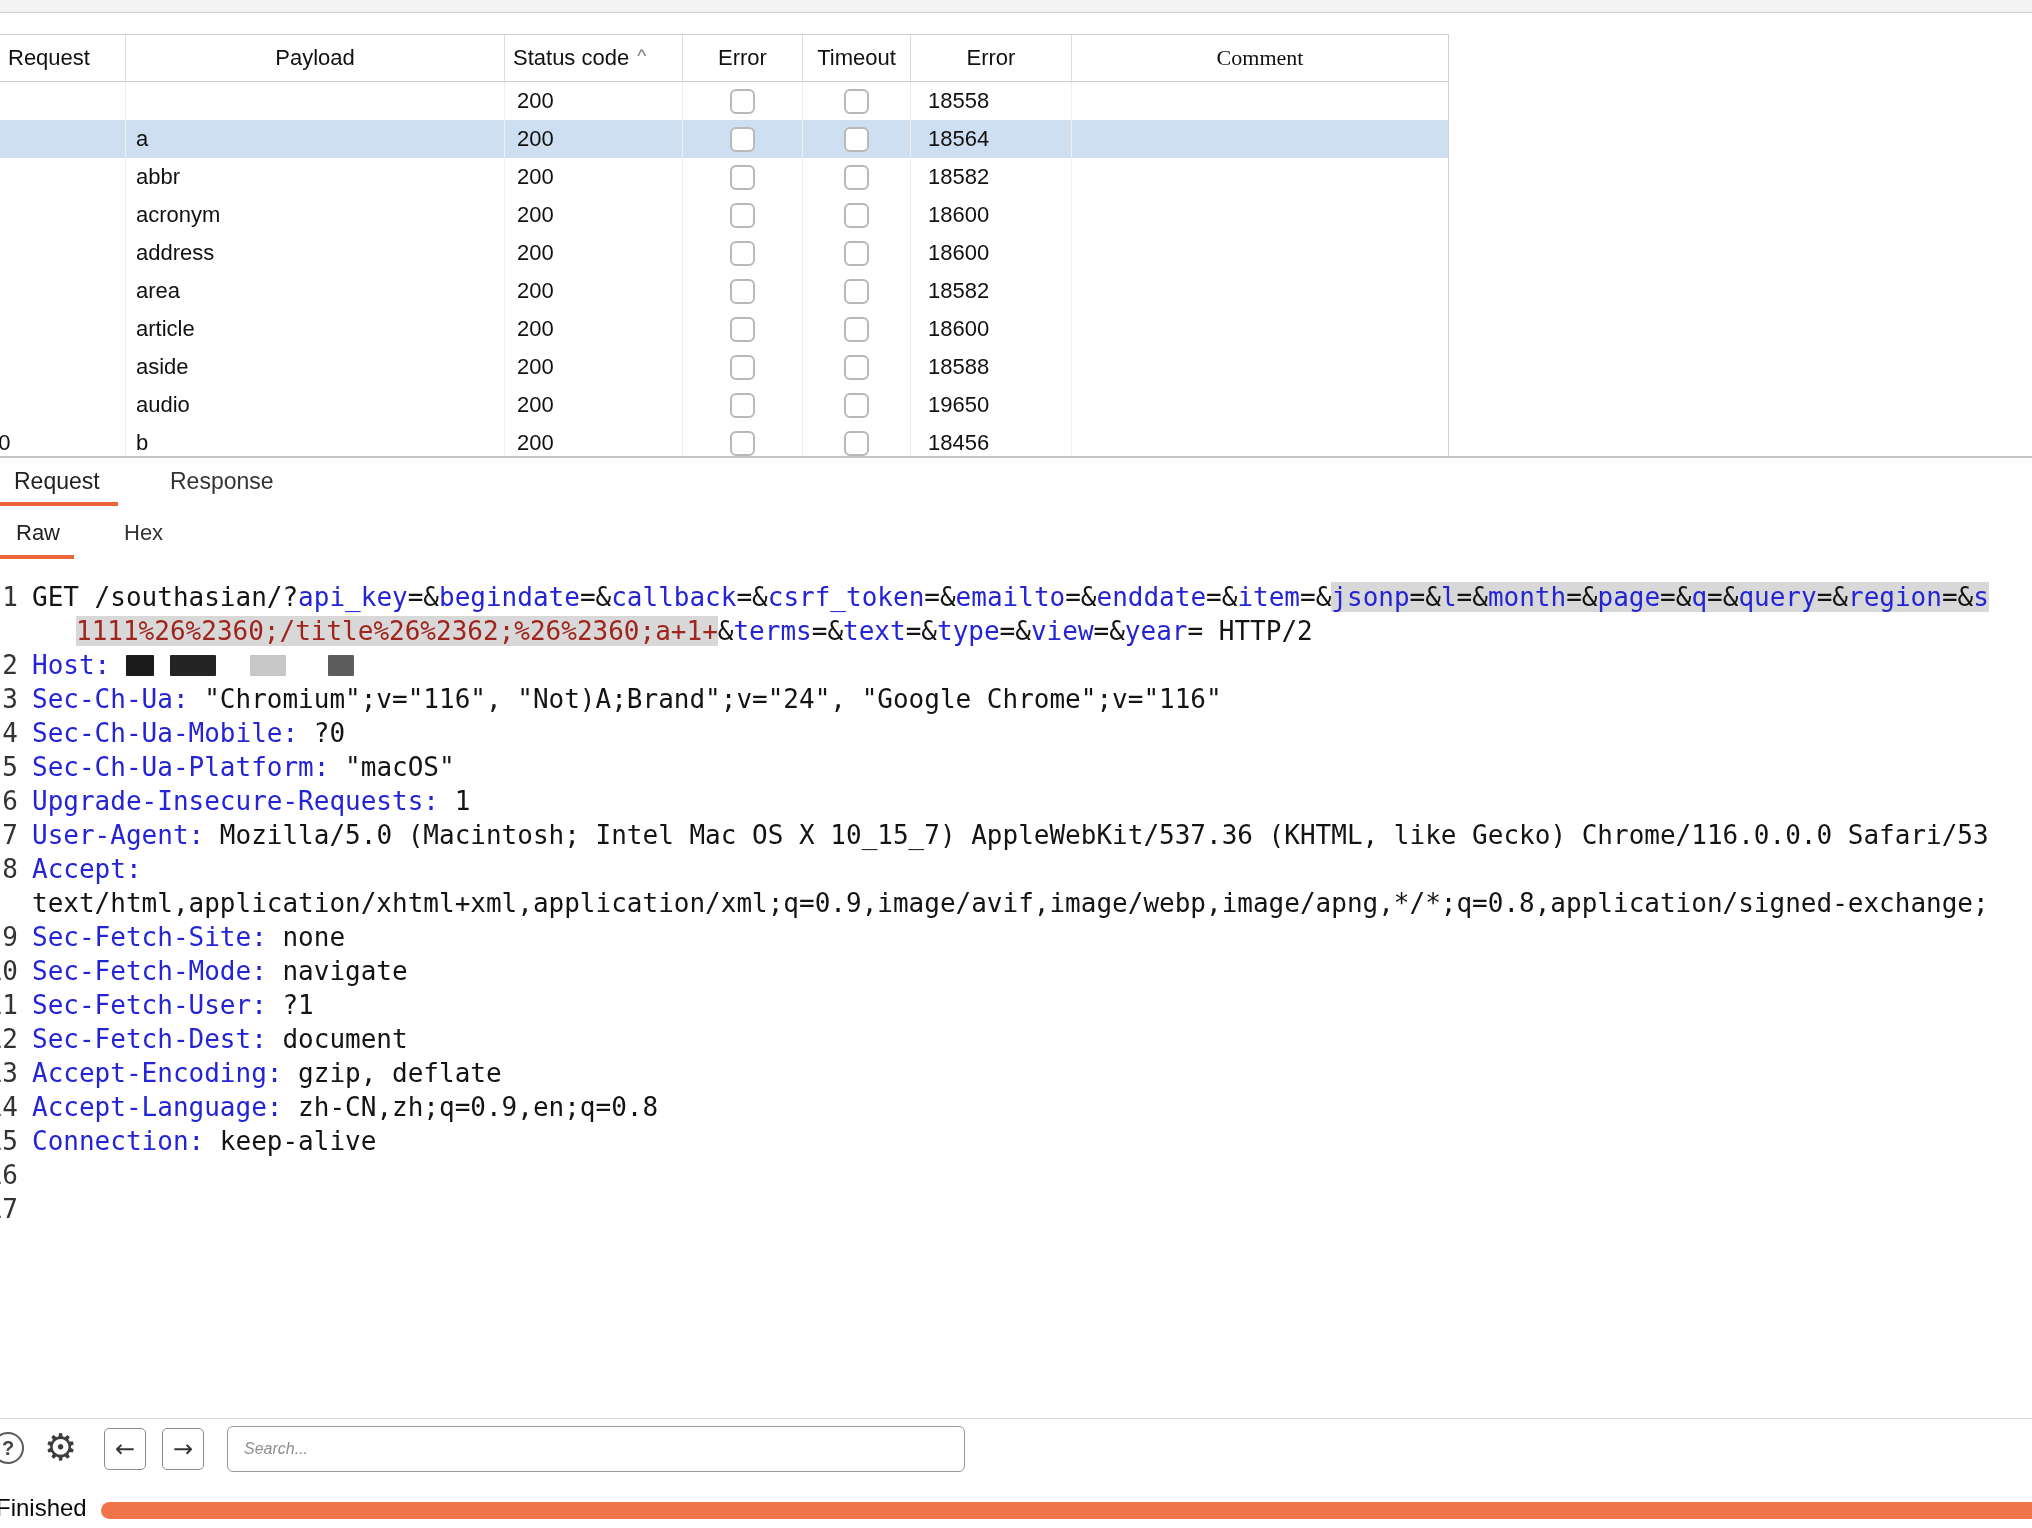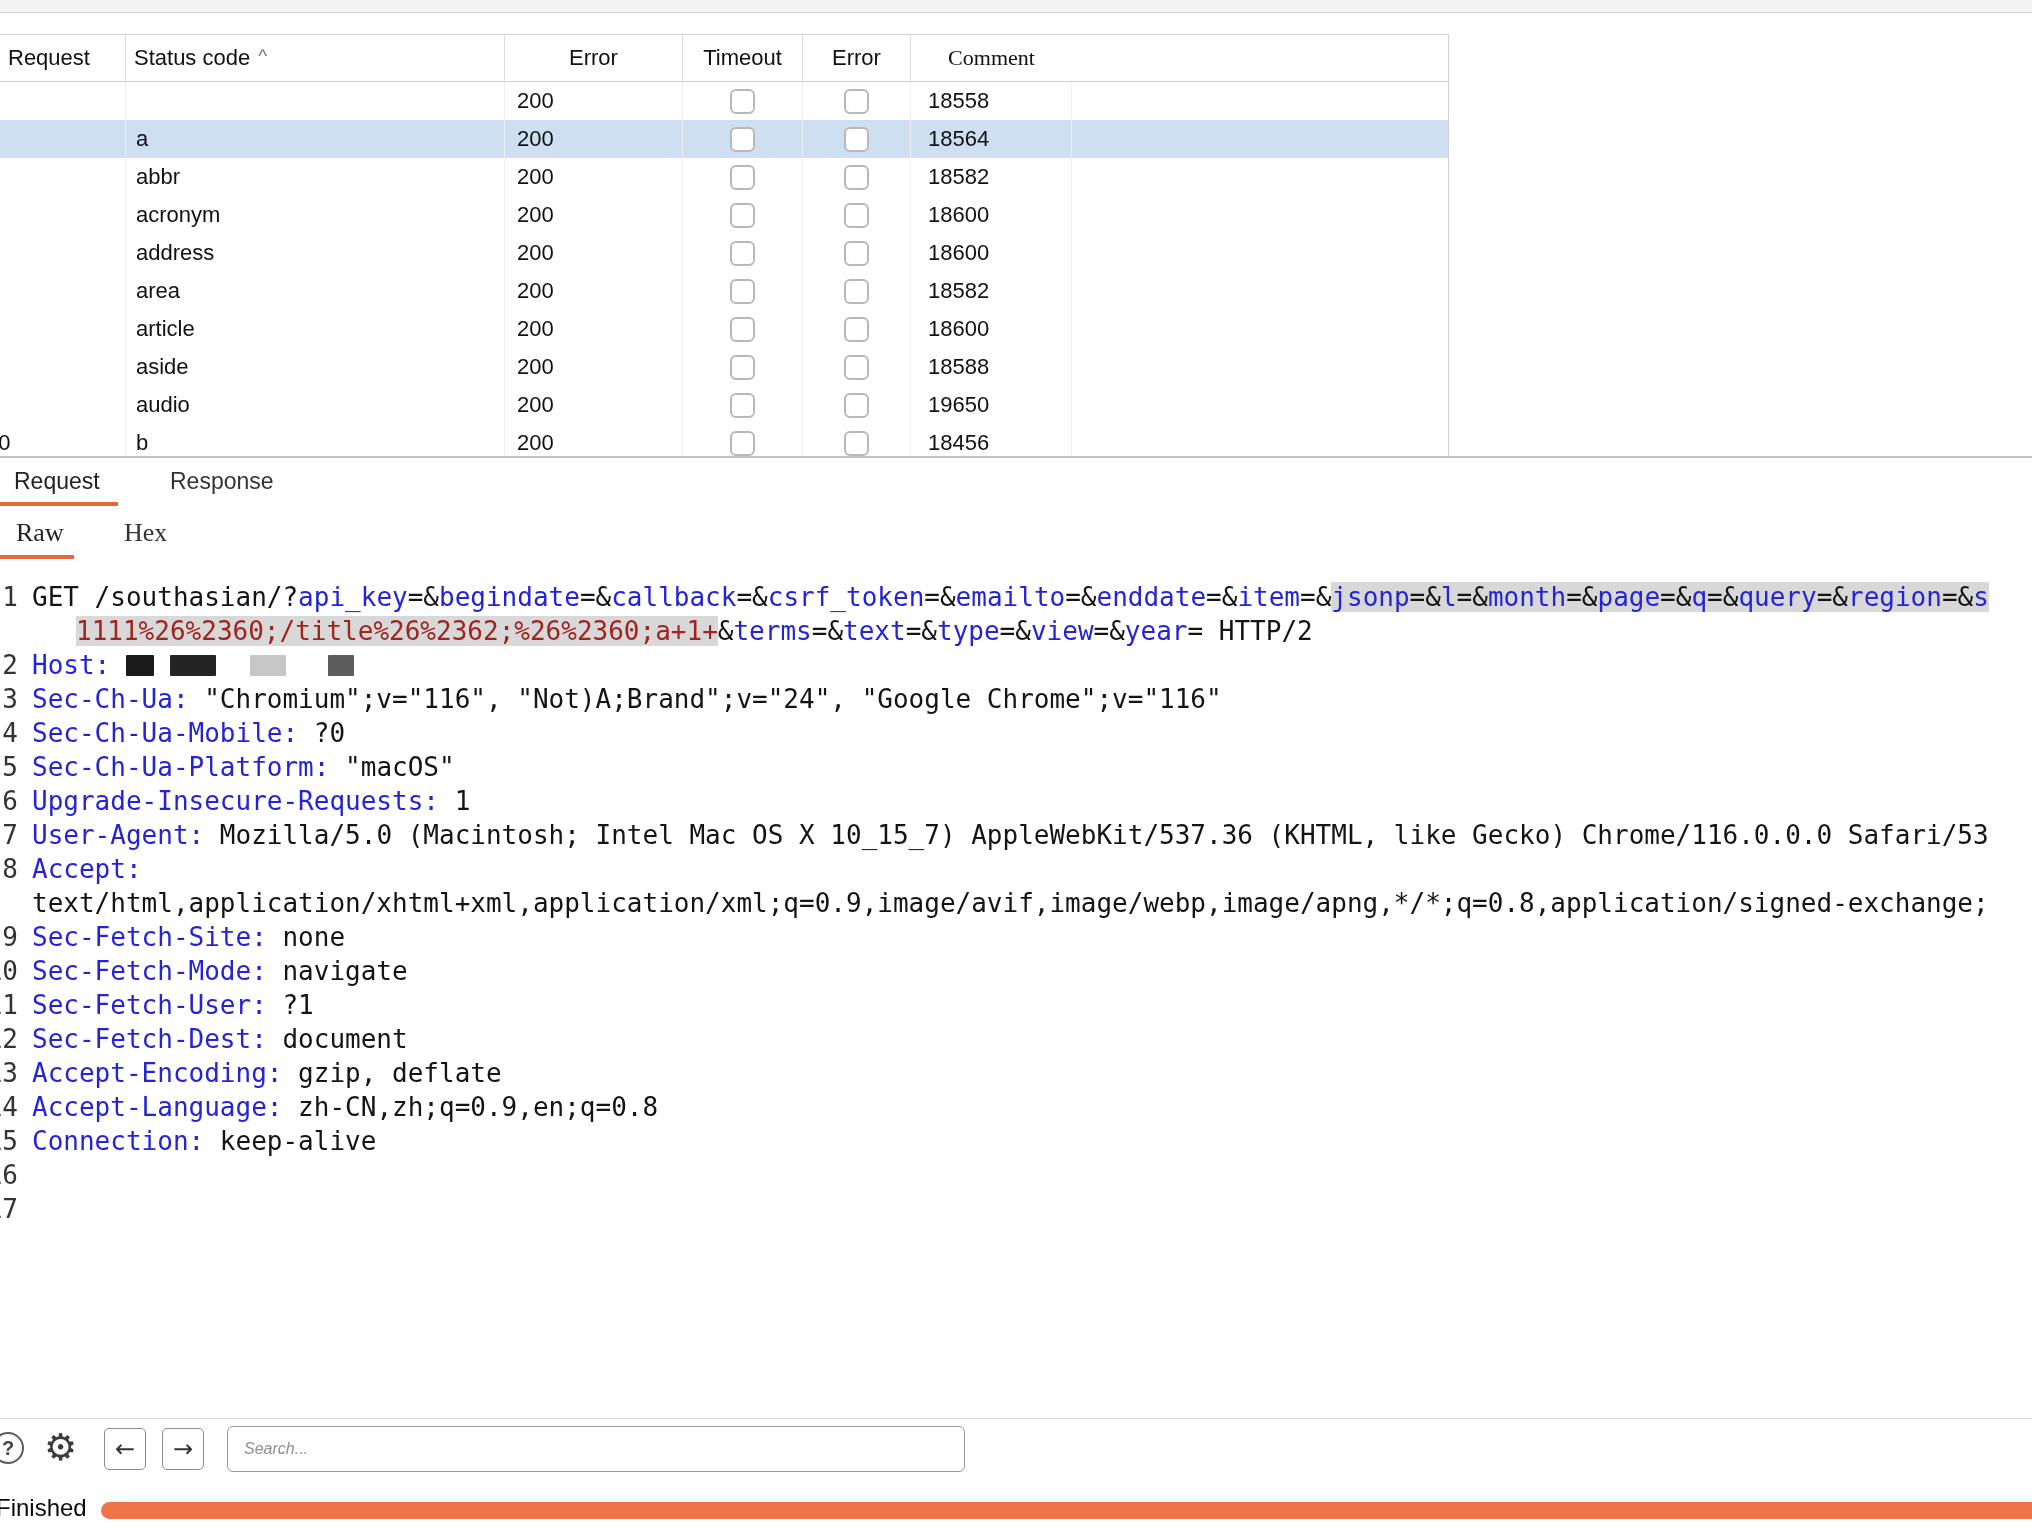--- a/index.html
+++ b/index.html
@@ -38,21 +38,21 @@
   .section-divider{position:absolute;top:456px;left:0;width:2032px;height:2px;background:#c4c4c4;}
 
   
   .tabs{position:absolute;top:458px;left:0;width:2032px;height:50px;background:#fff;}
   .tab{position:absolute;top:0;height:46px;display:flex;align-items:center;font-size:23px;color:#222;cursor:default;}
   .tab-request{left:14px;}
   .tab-response{left:170px;color:#333;}
   .tab-underline{position:absolute;left:0;bottom:2px;width:118px;height:4px;background:var(--accent);}
 
   .subtabs{position:absolute;top:509px;left:0;width:2032px;height:54px;background:#fff;}
-  .subtab{position:absolute;top:0;height:48px;display:flex;align-items:center;font-size:26px;color:#222;font-family:Liberation Serif, serif;}
+  .subtab{position:absolute;top:0;height:48px;display:flex;align-items:center;font-size:22px;color:#222;}
   .subtab-raw{left:16px;}
   .subtab-hex{left:124px;color:#333;text-align:right;}
   .subtab-underline{position:absolute;left:0;bottom:4px;width:74px;height:4px;background:var(--accent);}
 
   
   .editor{position:absolute;top:572px;left:0;width:2032px;height:846px;overflow:hidden;
     font-family:"DejaVu Sans Mono",monospace;font-size:26px;line-height:34px;padding-top:8px;cursor:text;background:#fff;}
   .edrow{display:flex;height:34px;}
   .gutter{flex:0 0 18px;overflow:hidden;direction:rtl;color:#333;margin-right:14px;}
   .edcontent{flex:0 0 auto;white-space:pre;}
@@ -85,20 +85,23 @@
 </head>
 <body style="--accent: #e8663a; --progress: #f0744a; --selrow: #cddff1; --blue: #2424d6; --red: #a0241e; --selgray: #d8d8d8;">
 
 <div class="top-strip"></div>
 
 <div class="table-wrap">
   <div class="thead">
     <div class="th th-request">
         <span>Request</span>
       </div>
+    <div class="th">
+        <span>Payload</span>
+      </div>
     <div class="th th-status">
         <span>Status code</span>
         <span class="sort">^</span>
       </div>
     <div class="th">
         <span>Error</span>
       </div>
     <div class="th">
         <span>Timeout</span>
       </div>

